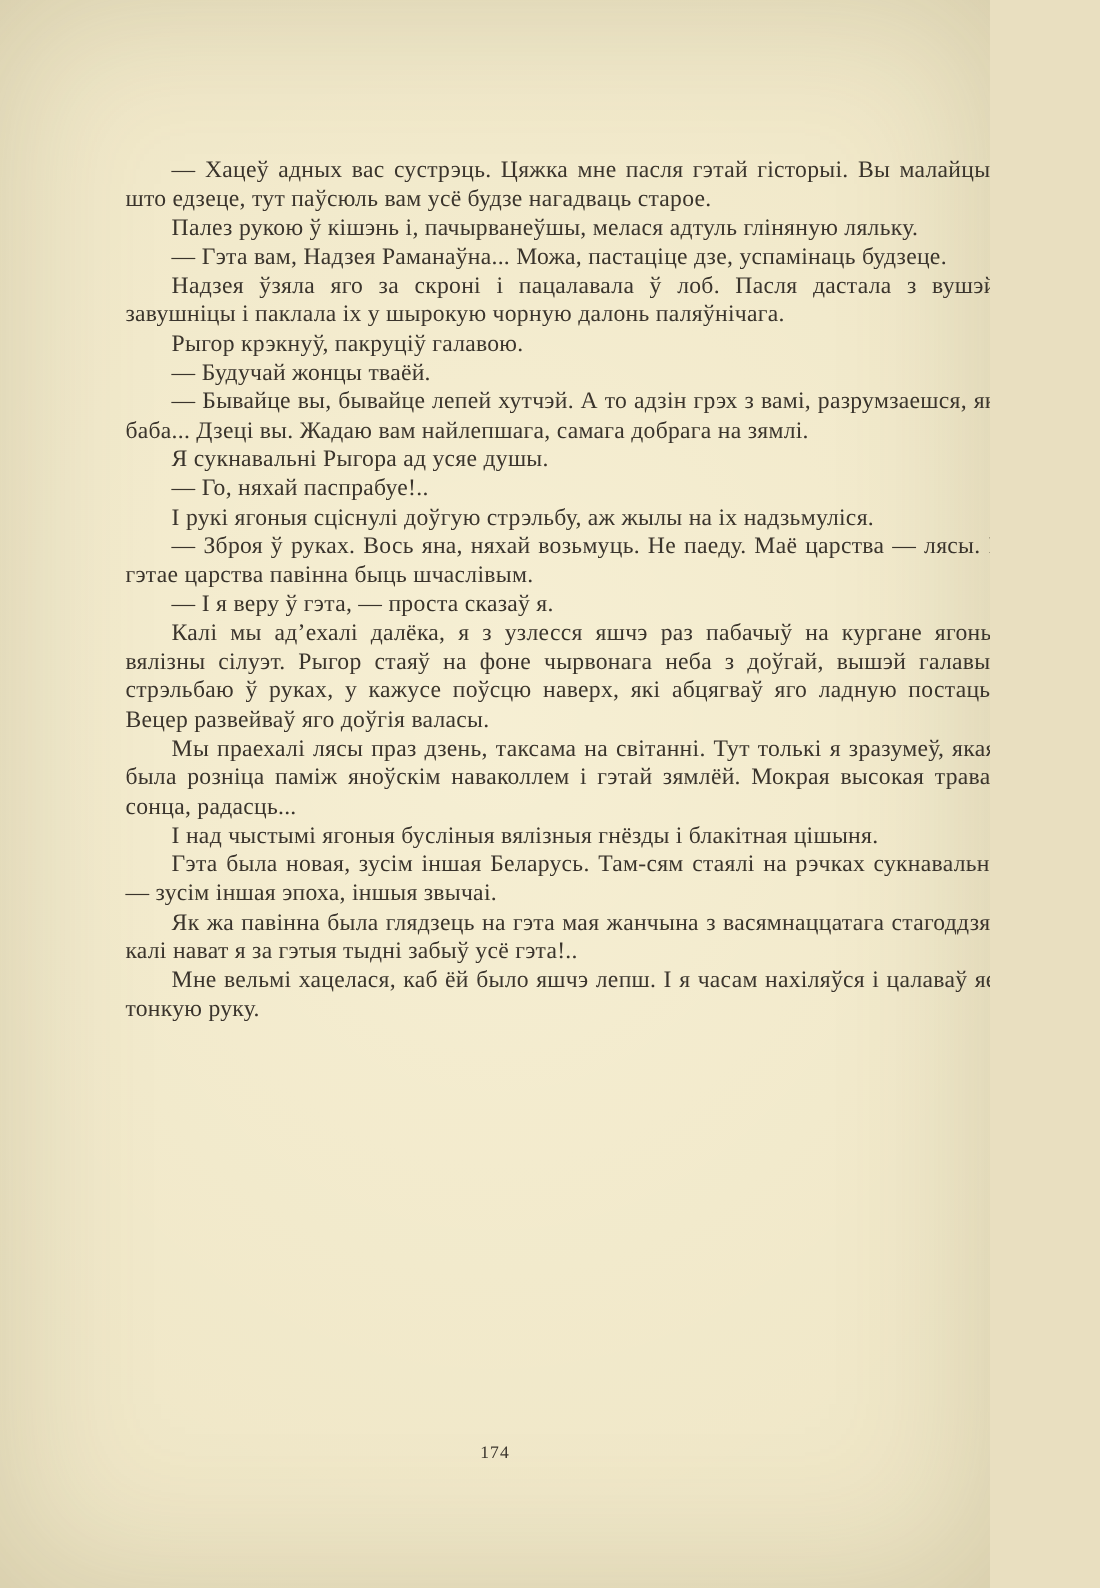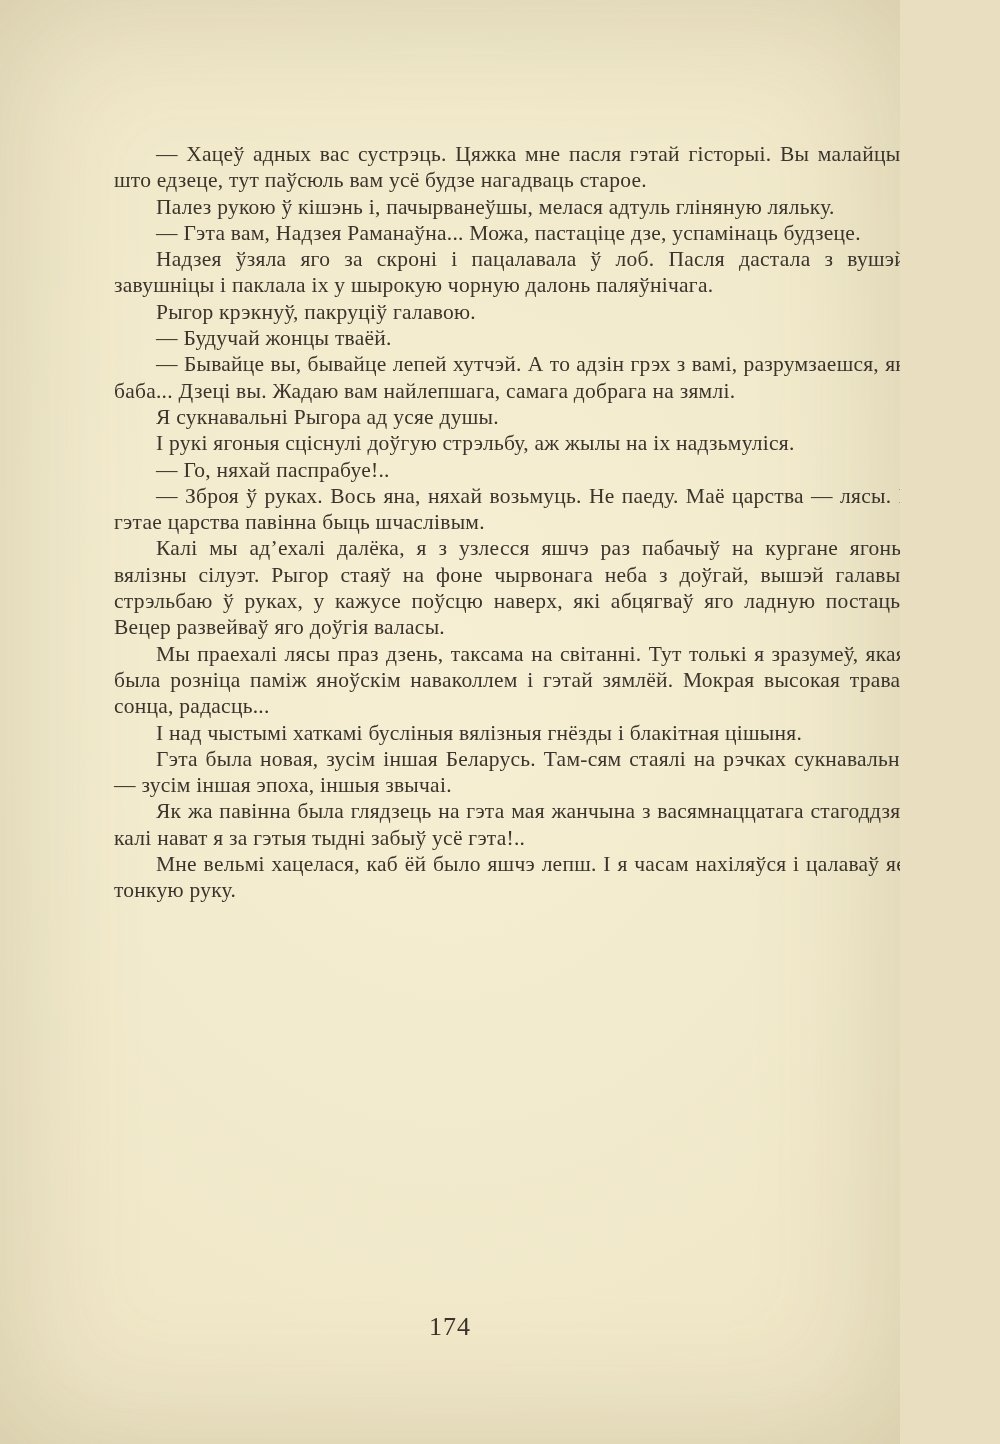--- a/index.html
+++ b/index.html
@@ -37,42 +37,43 @@
     margin: 0;
     padding: 0;
     text-indent: 42px;
   }
   .page-number {
     position: absolute;
     left: 0;
     top: 1312px;
     width: 100%;
     text-align: center;
-    font-size: 26px;
+    font-size: 16px;
     letter-spacing: 1px;
     color: #3a342c;
   }
 </style>
 </head>
 <body>
 
 <div class="page" style="background-color: rgb(239, 230, 198);">
   <div class="text-block" id="text-block" style="color: rgb(58, 52, 44);">
       <p>— Хацеў адных вас сустрэць. Цяжка мне пасля гэтай гісторыі. Вы малайцы, што едзеце, тут паўсюль вам усё будзе нагадваць старое.</p>
       <p>Палез рукою ў кішэнь і, пачырванеўшы, мелася адтуль гліняную ляльку.</p>
       <p>— Гэта вам, Надзея Раманаўна... Можа, пастаціце дзе, успамінаць будзеце.</p>
       <p>Надзея ўзяла яго за скроні і пацалавала ў лоб. Пасля дастала з вушэй завушніцы і паклала іх у шырокую чорную далонь паляўнічага.</p>
       <p>Рыгор крэкнуў, пакруціў галавою.</p>
       <p>— Будучай жонцы тваёй.</p>
       <p>— Бывайце вы, бывайце лепей хутчэй. А то адзін грэх з вамі, разрумзаешся, як баба... Дзеці вы. Жадаю вам найлепшага, самага добрага на зямлі.</p>
       <p>Я сукнавальні Рыгора ад усяе душы.</p>
+      <p>— Го, няхай паспрабуе!..</p>
       <p>І рукі ягоныя сціснулі доўгую стрэльбу, аж жылы на іх надзьмуліся.</p>
-      <p>— Го, няхай паспрабуе!..</p>
       <p>— Зброя ў руках. Вось яна, няхай возьмуць. Не паеду. Маё царства — лясы. І гэтае царства павінна быць шчаслівым.</p>
+      <p>— І я веру ў гэта, — проста сказаў я.</p>
       <p>Калі мы ад’ехалі далёка, я з узлесся яшчэ раз пабачыў на кургане ягоны вялізны сілуэт. Рыгор стаяў на фоне чырвонага неба з доўгай, вышэй галавы, стрэльбаю ў руках, у кажусе поўсцю наверх, які абцягваў яго ладную постаць. Вецер развейваў яго доўгія валасы.</p>
       <p>Мы праехалі лясы праз дзень, таксама на світанні. Тут толькі я зразумеў, якая была розніца паміж яноўскім наваколлем і гэтай зямлёй. Мокрая высокая трава, сонца, радасць...</p>
-      <p>І над чыстымі хаткамі бусліныя вялізныя гнёзды і блакітная цішыня.</p>
+      <p>І над чыстымі ягоныя бусліныя вялізныя гнёзды і блакітная цішыня.</p>
       <p>Гэта была новая, зусім іншая Беларусь. Там-сям стаялі на рэчках сукнавальні — зусім іншая эпоха, іншыя звычаі.</p>
       <p>Як жа павінна была глядзець на гэта мая жанчына з васямнаццатага стагоддзя, калі нават я за гэтыя тыдні забыў усё гэта!..</p>
       <p>Мне вельмі хацелася, каб ёй было яшчэ лепш. І я часам нахіляўся і цалаваў яе тонкую руку.</p>
     </div>
   <div class="page-number" style="color: rgb(58, 52, 44);">174</div>
 </div>
 
 </body></html>

